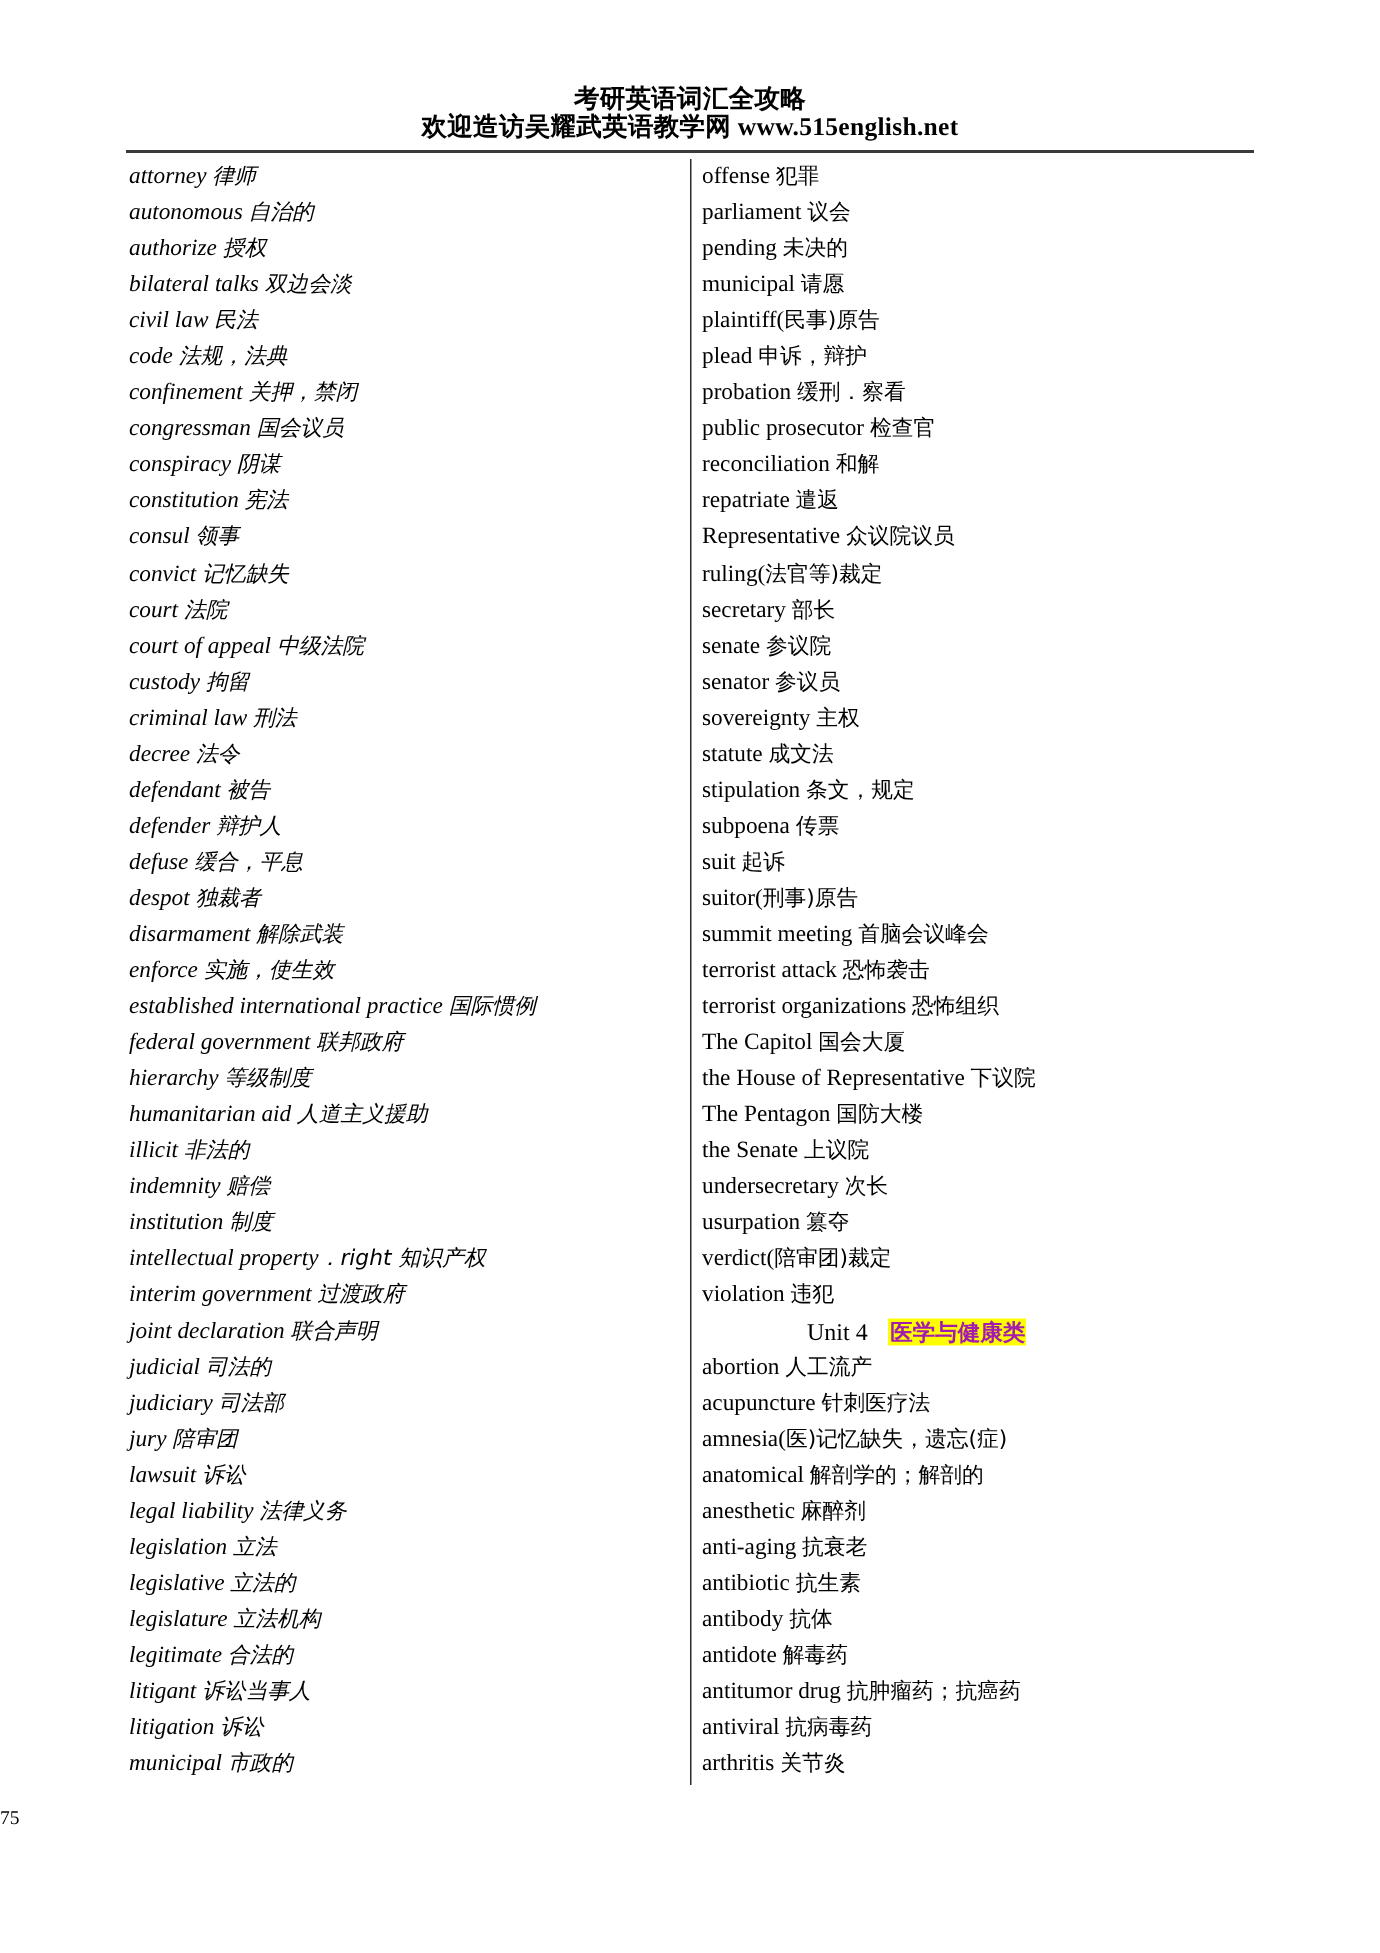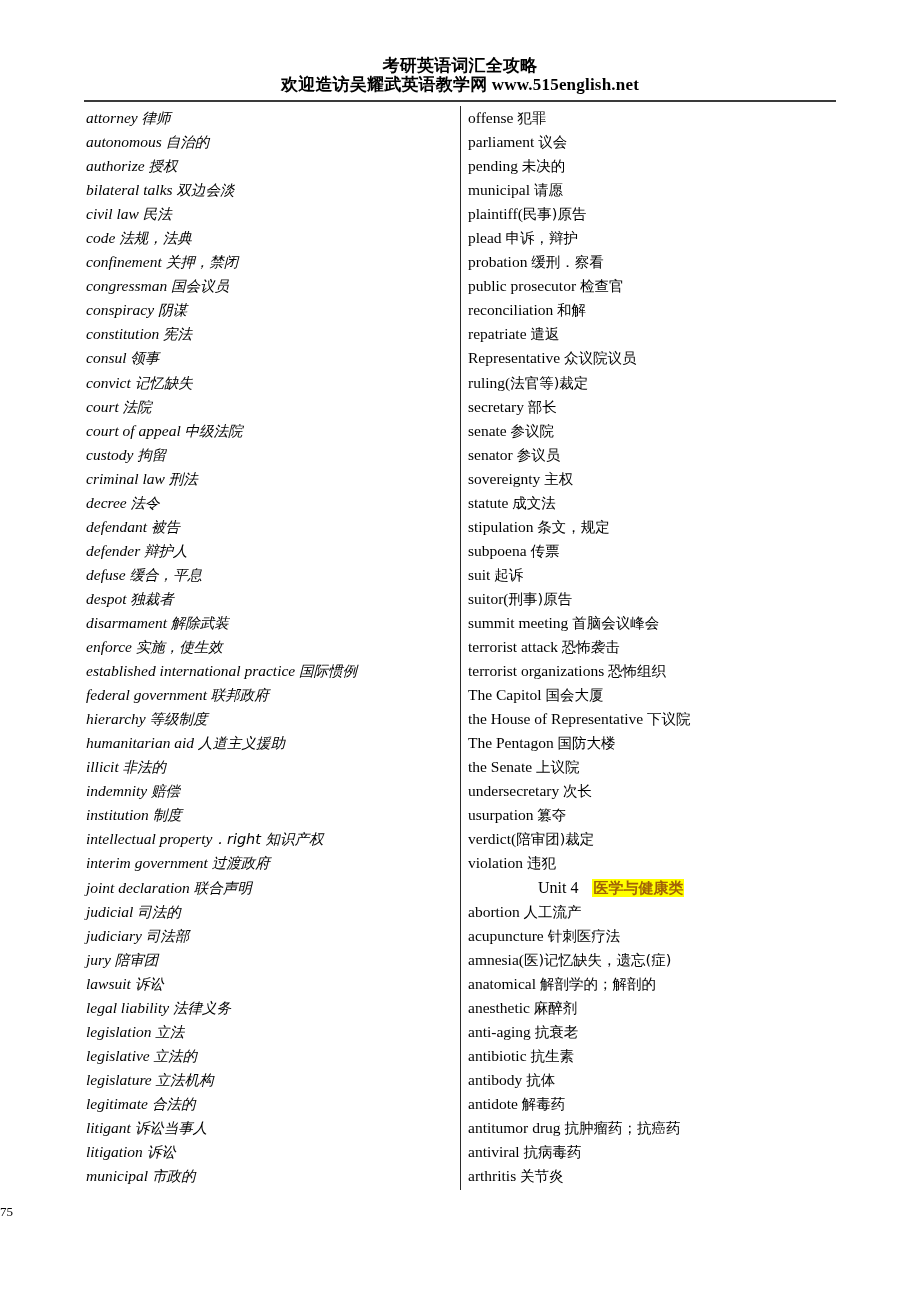--- a/index.html
+++ b/index.html
@@ -91,21 +91,21 @@
   }
   .unit-label {
     font-family: "Liberation Serif", "DejaVu Serif", serif;
     font-size: 16px;
   }
   .unit-topic {
     font-family: "DejaVu Sans", "Liberation Sans", sans-serif;
     font-size: 15px;
     font-weight: bold;
     background: #ffff00;
-    color: #a16207;
+    color: #a21caf;
     padding: 0 1px;
     margin-left: 14px;
   }
 
   
   .page-number {
     position: absolute;
     left: 0;
     top: 1204px;
     width: 920px;

